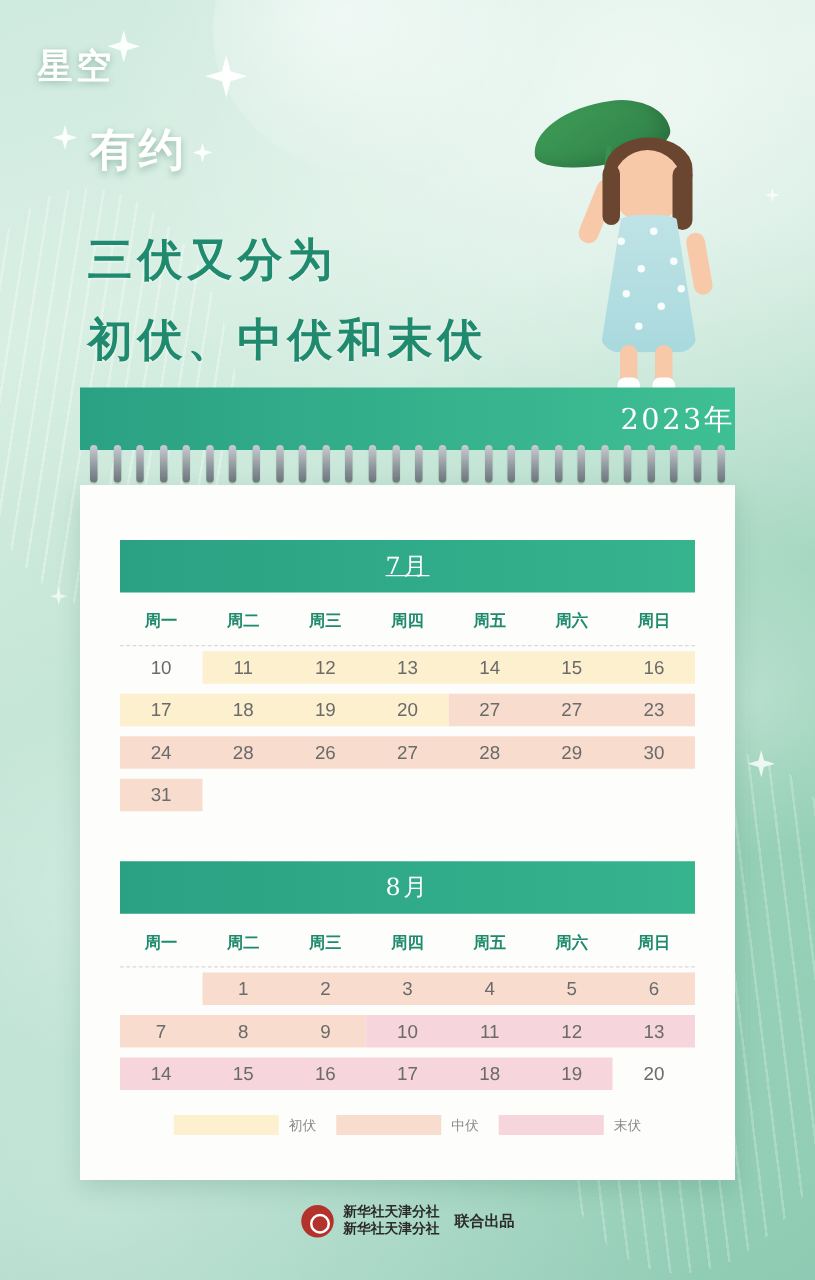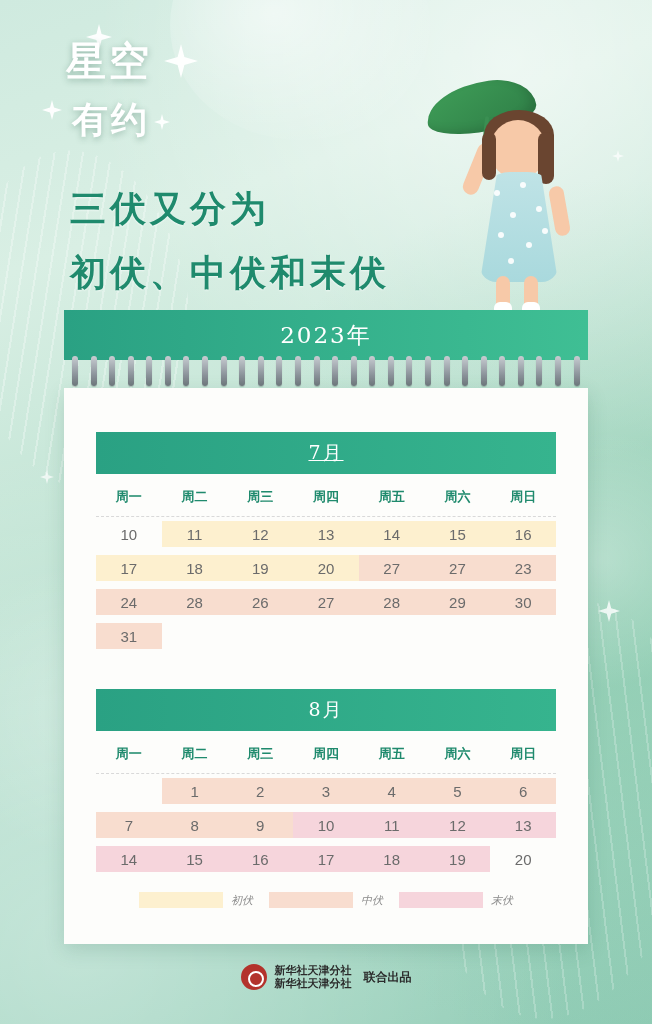--- a/index.html
+++ b/index.html
@@ -47,21 +47,21 @@
   .logo {
     position: absolute; left: 24px; top: 18px; width: 180px; height: 110px;
   }
   .logo-text {
     font-family: "DejaVu Serif", serif;
     font-weight: bold;
     color: #ffffff;
     text-shadow: 0 2px 6px rgba(70,120,100,0.45);
     letter-spacing: 3px;
   }
-  .logo-l1 { position: absolute; left: 6px; top: 16px; font-size: 40px; margin-left: 36px; }
+  .logo-l1 { position: absolute; left: 6px; top: 16px; font-size: 28px; }
   .logo-l2 { position: absolute; left: 48px; top: 78px; font-size: 36px; }
   .star {
     position: absolute;
     background: #ffffff;
     clip-path: polygon(50% 0%, 60% 38%, 100% 50%, 60% 62%, 50% 100%, 40% 62%, 0% 50%, 40% 38%);
     opacity: .95;
   }
   .st1 { left: 62px; top: 6px; width: 26px; height: 26px; }
   .st2 { left: 140px; top: 26px; width: 34px; height: 34px; }
   .st3 { left: 18px; top: 82px; width: 20px; height: 20px; }
@@ -125,21 +125,21 @@
   .leg-r { position: absolute; left: 104px; top: 196px; width: 14px; height: 44px; background: #f7c9a8; border-radius:7px; }
   .sock-l { position: absolute; left: 74px; top: 222px; width: 18px; height: 22px; background:#fff; border-radius:6px; }
   .sock-r { position: absolute; left: 102px; top: 222px; width: 18px; height: 22px; background:#fff; border-radius:6px; }
   .shoe-l { position: absolute; left: 66px; top: 240px; width: 30px; height: 16px; background:#dfe7ea; border-radius: 8px 10px 8px 8px; }
   .shoe-r { position: absolute; left: 98px; top: 240px; width: 34px; height: 16px; background:#dfe7ea; border-radius: 8px 10px 8px 8px; }
 
   
   .cal-topbar {
     position: absolute; left: 64px; top: 310px; width: 524px; height: 50px;
     background: linear-gradient(90deg, #2aa183, #3fbf94);
-    display: flex; align-items: center; justify-content: center;
+    display: flex; align-items: center; justify-content: flex-end;
   }
   .cal-year {
     color: #fff; font-size: 23px; letter-spacing: 2px;
     font-family: "DejaVu Serif", serif;
   }
   .rings {
     position: absolute; left: 64px; top: 356px; width: 524px; height: 34px;
     display: flex; justify-content: space-between; padding: 0 8px;
   }
   .ring {
@@ -182,21 +182,21 @@
   }
   .hl {
     position: absolute; top: 4px; height: 26px; z-index: 1;
   }
   .legend {
     width: 460px; margin: 16px auto 0 auto;
     display: flex; align-items: center; justify-content: center; gap: 16px;
   }
   .lg-item { display: flex; align-items: center; }
   .lg-swatch { width: 84px; height: 16px; }
-  .lg-label { font-size: 11px; color: #8a8a8a; margin-left: 8px; font-style: italic; }
+  .lg-label { font-size: 11px; color: #8a8a8a; margin-left: 8px; }
 
   
   .footer {
     position: absolute; left: 0; top: 964px; width: 652px;
     display: flex; align-items: center; justify-content: center; gap: 8px;
   }
   .seal {
     width: 26px; height: 26px; border-radius: 50%;
     background: #b3332c; position: relative;
     border: 2px solid #b3332c;

